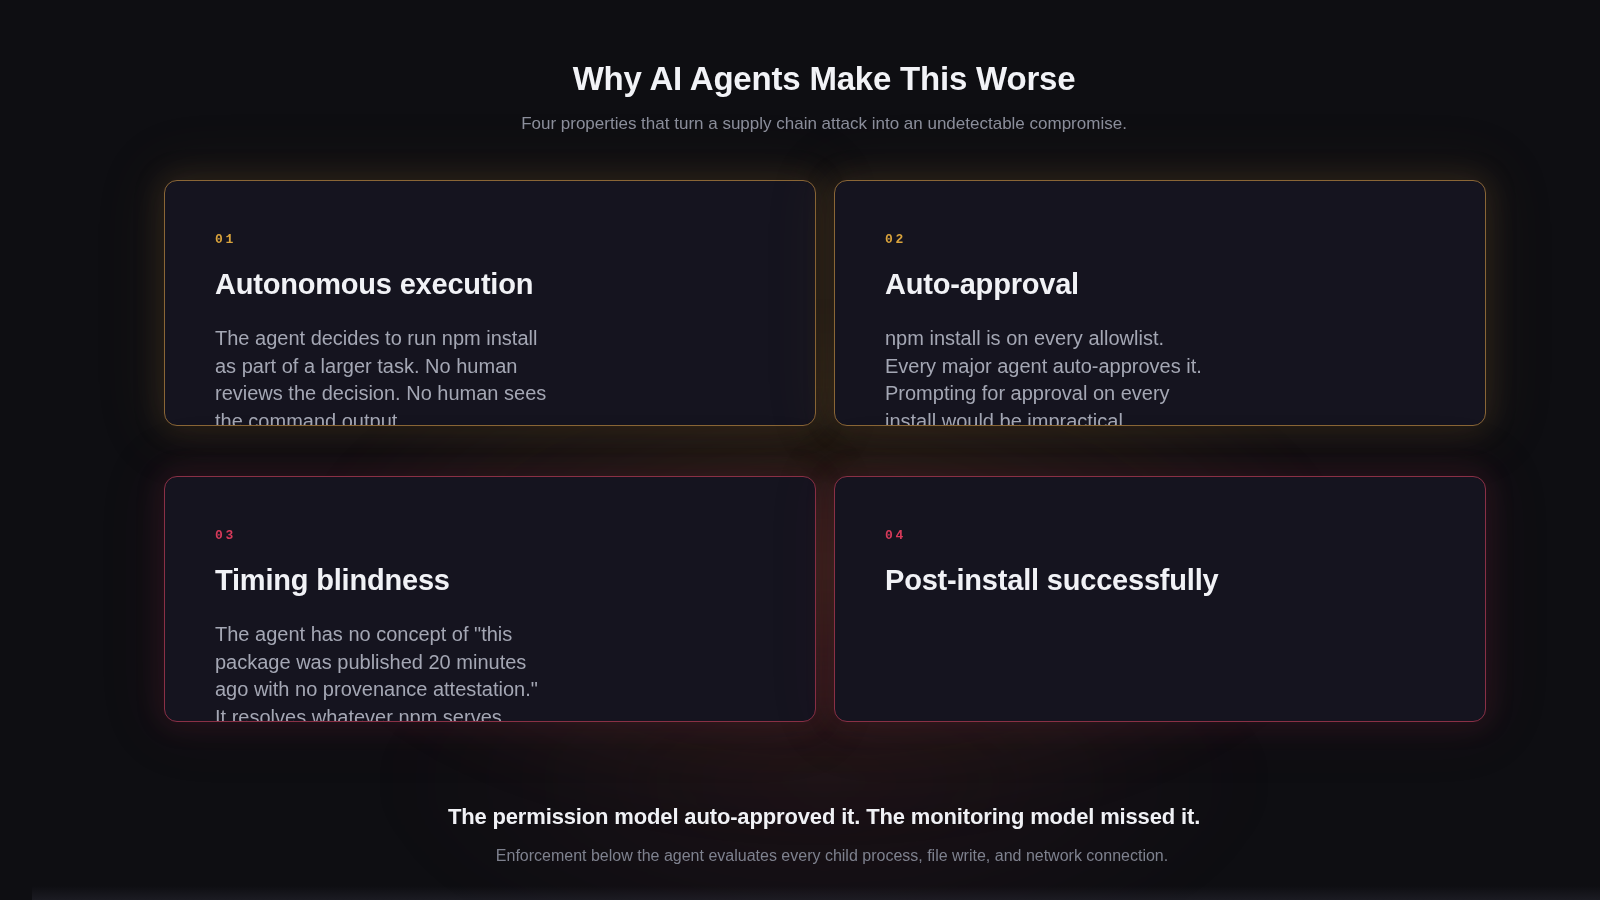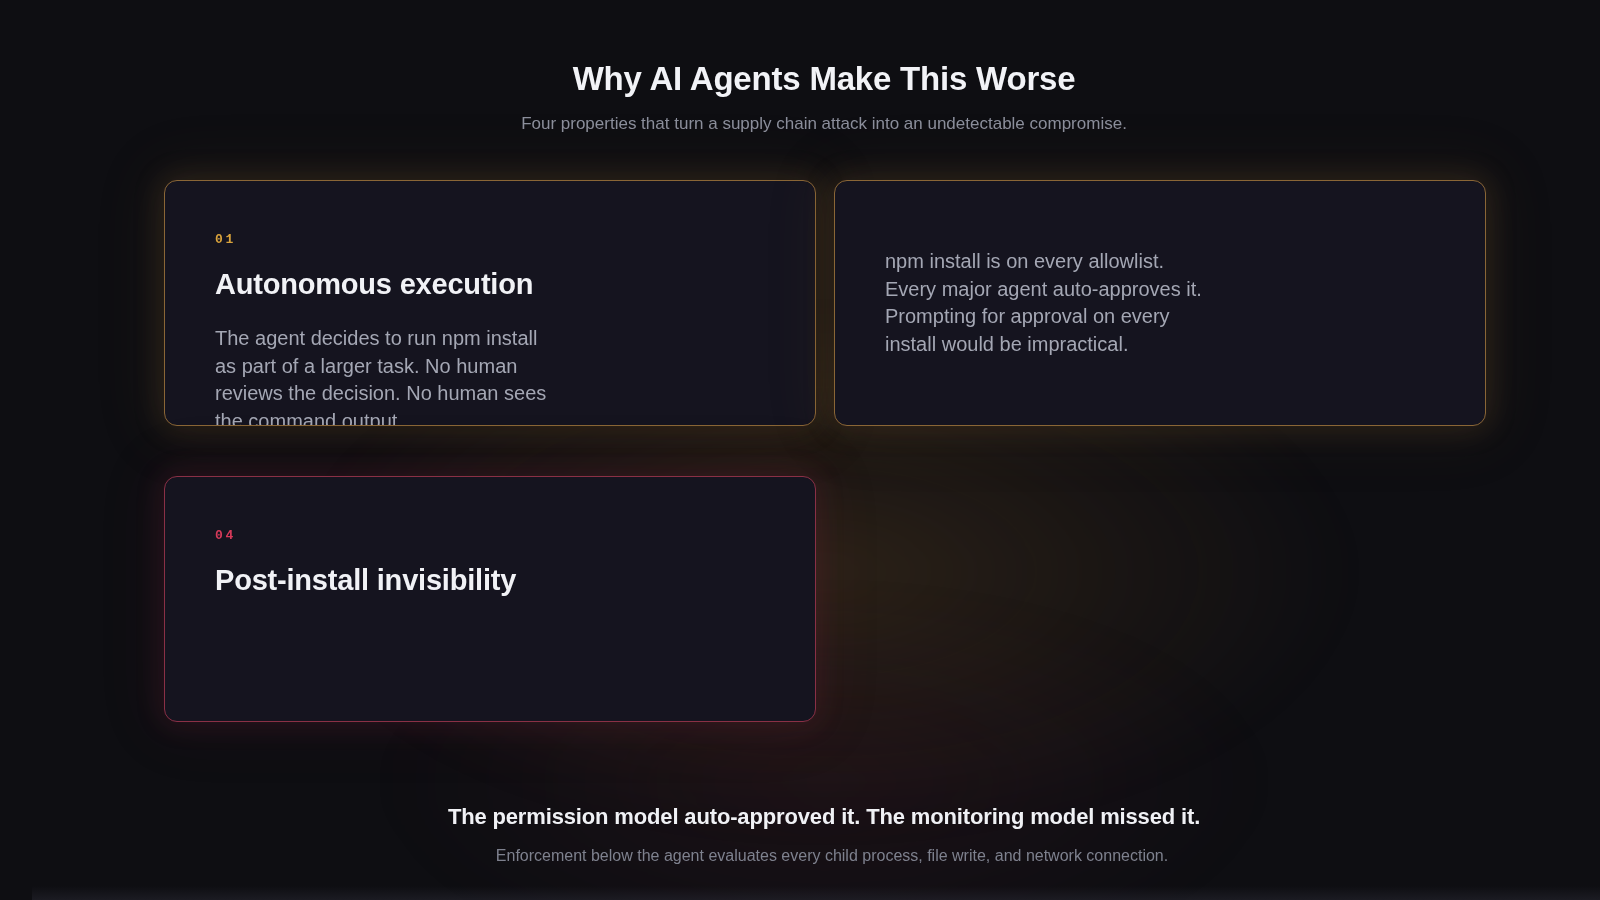--- a/index.html
+++ b/index.html
@@ -182,30 +182,40 @@
     <div class="card amber">
       <div class="card-number">01</div>
       <div class="card-title">Autonomous execution</div>
       <div class="card-body">The agent decides to run npm install
 as part of a larger task. No human
 reviews the decision. No human sees
 the command output.</div>
     </div>
 
     <div class="card amber">
+      <div class="card-number">02</div>
+      <div class="card-title">Auto-approval</div>
       <div class="card-body">npm install is on every allowlist.
 Every major agent auto-approves it.
 Prompting for approval on every
 install would be impractical.</div>
     </div>
 
+    <div class="card crimson">
+      <div class="card-number">03</div>
+      <div class="card-title">Timing blindness</div>
+      <div class="card-body">The agent has no concept of "this
+package was published 20 minutes
+ago with no provenance attestation."
+It resolves whatever npm serves.</div>
+    </div>
 
     <div class="card crimson">
       <div class="card-number">04</div>
-      <div class="card-title">Post-install invisibility</div>
+      <div class="card-title">Post-install successfully</div>
     </div>
 
   </div>
 
   <div class="footer">
     <div class="footer-headline">The permission model auto-approved it. The monitoring model missed it.</div>
     <div class="footer-sub">Enforcement below the agent evaluates every child process, file write, and network connection.</div>
   </div>
 
 </div>

